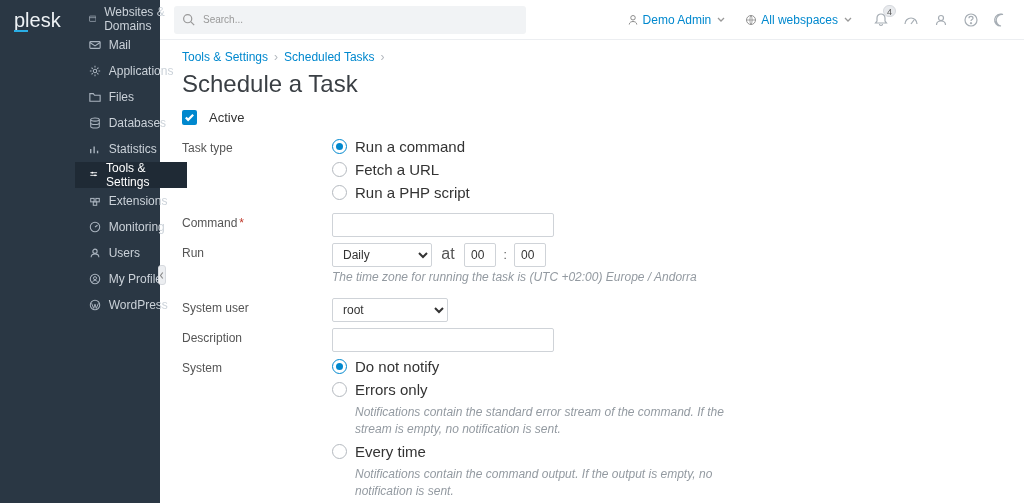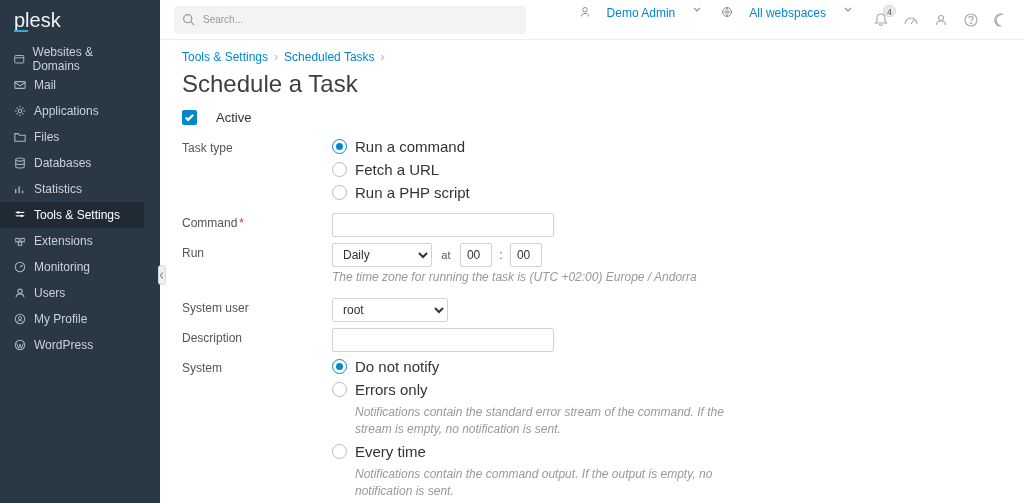--- a/index.html
+++ b/index.html
@@ -1,68 +1,68 @@
 <!DOCTYPE html>
 <html><head>
 <meta charset="utf-8">
 <style>
   * { box-sizing: border-box; }
   html, body { margin: 0; padding: 0; font-family: "Segoe UI", "Helvetica Neue", Arial, sans-serif; font-size: 13px; color: #333; background: #fff; }
   .app { display: flex; width: 1024px; height: 503px; position: relative; overflow: hidden; background: #fff; }
   
-  .sidebar { width: 160px; background: #2a3744; color: #cbd2d9; display: flex; flex-direction: column; flex-shrink: 0; }
+  .sidebar { width: 160px; background: #2a3744; color: #cbd2d9; display: flex; flex-direction: row; flex-shrink: 0; }
   .brand { height: 40px; display: flex; align-items: center; padding: 0 14px; font-size: 20px; color: #eef2f5; position: relative; letter-spacing: 0; }
   .brand .underscore { position: absolute; bottom: 8px; left: 14px; width: 14px; height: 2px; background: #2aaee6; }
   .nav { list-style: none; margin: 0; padding: 6px 16px 0 0; }
   .nav li { display: flex; align-items: center; height: 26px; padding: 0 14px; cursor: pointer; color: #cbd2d9; font-size: 12px; }
   .nav li.active { background: #1f2a35; color: #fff; }
   .nav li .icon-slot { width: 12px; height: 12px; margin-right: 8px; display: inline-flex; align-items: center; justify-content: center; fill: currentColor; color: #aab4bf; }
   .nav li.active .icon-slot { color: #fff; }
   
   .collapse-handle { position: absolute; left: 158px; top: 265px; width: 8px; height: 20px; background: #eceef1; border: 1px solid #d6d9de; border-radius: 3px; display: flex; align-items: center; justify-content: center; color: #888; font-size: 9px; cursor: pointer; z-index: 3; }
   
   .main { flex: 1; display: flex; flex-direction: column; min-width: 0; }
   .topbar { height: 40px; display: flex; align-items: center; padding: 0 14px; border-bottom: 1px solid #eceef1; gap: 8px; }
   .search-wrap { width: 352px; height: 28px; background: #f1f3f5; border-radius: 3px; display: flex; align-items: center; padding: 0 8px; color: #999; }
   .search-wrap svg { width: 13px; height: 13px; fill: #999; }
   .search-input { flex: 1; border: none; background: transparent; outline: none; margin-left: 6px; font-size: 10px; color: #333; }
   .search-input::placeholder { color: #999; }
   .topbar-spacer { flex: 1; }
-  .top-link { display: inline-flex; align-items: flex-start; gap: 16px; color: #0088ce; font-size: 12px; cursor: pointer; padding: 0 6px; height: 28px; }
+  .top-link { display: inline-flex; align-items: center; gap: 4px; color: #0088ce; font-size: 12px; cursor: pointer; padding: 0 6px; height: 28px; }
   .top-link svg { width: 12px; height: 12px; fill: #888; }
   .top-link .chev { width: 8px; height: 8px; fill: #999; margin-left: 2px; }
   .top-icons { display: flex; align-items: center; gap: 12px; margin-left: 6px; }
   .top-icon { position: relative; width: 18px; height: 18px; display: inline-flex; align-items: center; justify-content: center; cursor: pointer; color: #a6adb4; }
   .top-icon svg { width: 16px; height: 16px; fill: currentColor; stroke: currentColor; }
   .badge { position: absolute; top: -6px; right: -6px; background: #e8eaed; color: #555; font-size: 9px; line-height: 12px; height: 12px; min-width: 12px; padding: 0 3px; border-radius: 6px; border: 1px solid #d6d9de; }
   
   .content { flex: 1; padding: 10px 22px 16px 22px; overflow: auto; }
   .breadcrumb { font-size: 12px; color: #0088ce; display: flex; align-items: center; gap: 6px; }
   .breadcrumb .sep { color: #b3b8be; }
   .breadcrumb a { color: #0088ce; text-decoration: none; cursor: pointer; }
   h1 { font-size: 24px; font-weight: 400; color: #3a3f44; margin: 6px 0 12px 0; }
   .form-row { display: flex; align-items: flex-start; padding: 3px 0; }
   .form-row .label { width: 150px; flex-shrink: 0; color: #555; font-size: 12px; padding-top: 3px; }
   .form-row .label .req { color: #c0392b; margin-left: 2px; }
   .form-row .field { flex: 1; font-size: 12px; }
-  .checkbox-row { display: flex; align-items: center; gap: 19px; margin-bottom: 10px; }
+  .checkbox-row { display: flex; align-items: center; gap: 12px; margin-bottom: 10px; }
   .cbox { width: 15px; height: 15px; background: #0088ce; border-radius: 2px; display: inline-flex; align-items: center; justify-content: center; cursor: pointer; }
   .cbox svg { width: 11px; height: 11px; stroke: #fff; stroke-width: 2.5; fill: none; }
   .radio { width: 15px; height: 15px; border: 1px solid #b3b8be; border-radius: 50%; display: inline-flex; align-items: center; justify-content: center; margin-right: 8px; cursor: pointer; flex-shrink: 0; }
   .radio.checked { border-color: #0088ce; }
   .radio.checked .dot { width: 7px; height: 7px; background: #0088ce; border-radius: 50%; }
   .radio-line { display: flex; align-items: center; margin-bottom: 6px; color: #333; font-size: 15px; }
   .helper { color: #939aa1; font-size: 12px; margin: 2px 0 6px 23px; line-height: 1.4; max-width: 370px; font-style: italic; }
   .helper.noindent { margin-left: 0; }
   input[type="text"].txt, select.sel { border: 1px solid #cfd3d8; border-radius: 2px; height: 24px; font-size: 12px; padding: 0 6px; background: #fff; color: #333; }
   input[type="text"].txt.w220 { width: 222px; }
   input[type="text"].txt.w36 { width: 32px; text-align: left; }
   select.sel.w100 { width: 100px; }
   select.sel.w116 { width: 116px; }
-  .at-label { margin: 0 6px; color: #555; font-size: 11px; }
+  .at-label { margin: 0 6px; color: #555; font-size: 16px; }
   .colon { margin: 0 4px; color: #555; }
 </style>
 </head>
 <body>
 
 <div class="app">
 
   <aside class="sidebar">
     <div class="brand">
       <span>plesk</span>

